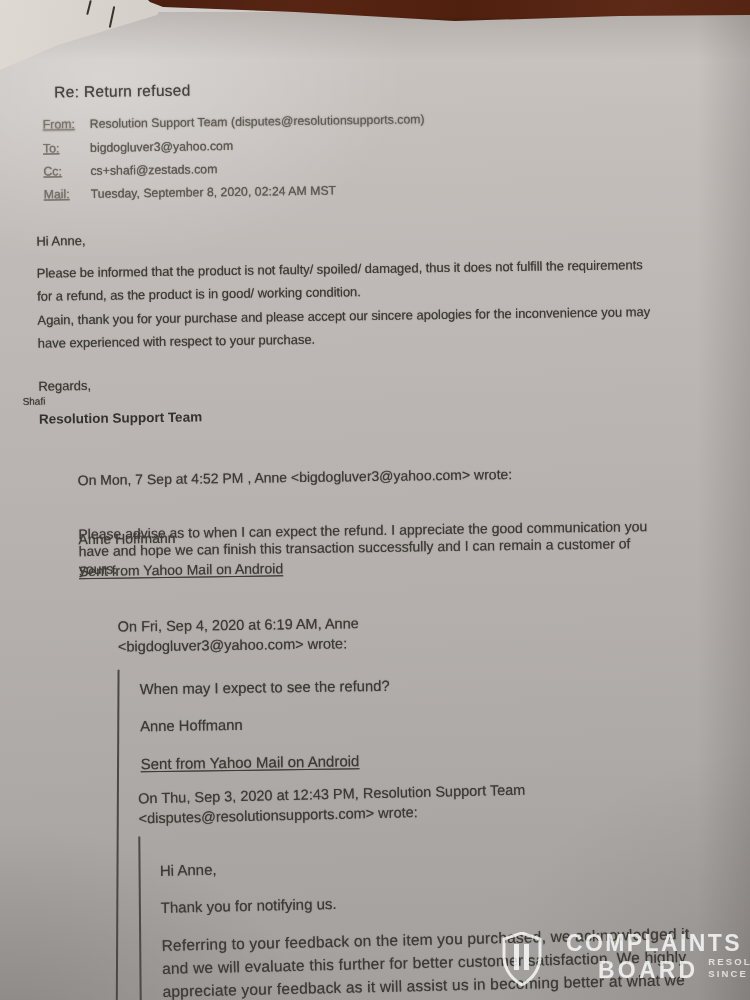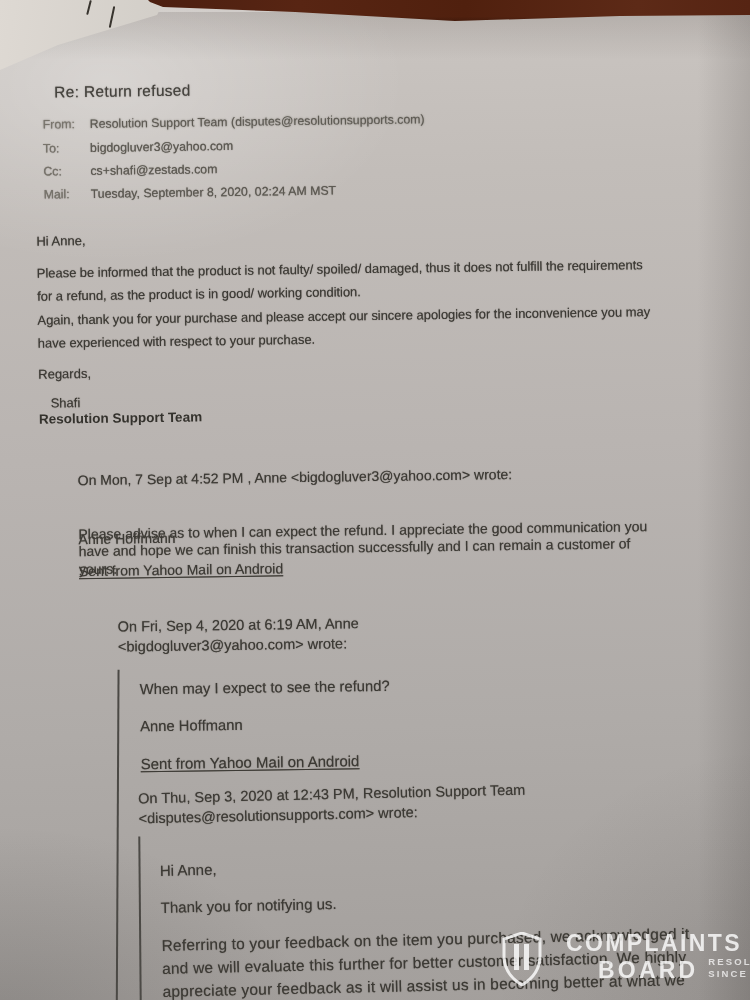--- a/index.html
+++ b/index.html
@@ -41,31 +41,31 @@
   #sheet-text{
     position:absolute;inset:0;
     transform:rotate(-0.8deg);transform-origin:375px 500px;
     color:#3c3a35;
   }
   .t{position:absolute;white-space:pre;}
   .soft{text-shadow:0 0 1px rgba(75,70,64,0.85);}
   .softer{text-shadow:0 0 1.6px rgba(100,95,88,0.9);}
   #subject{left:60px;top:79px;font-size:15.5px;letter-spacing:.3px;color:#45433e;text-shadow:0 0 1.2px rgba(70,66,60,0.75);}
   .hdr-row{position:absolute;left:0;width:750px;font-size:12.3px;}
-  .hdr-label{position:absolute;left:48px;color:#78746c;}
+  .hdr-label{position:absolute;left:48px;color:#78746c;text-decoration:underline;}
   .hdr-value{position:absolute;left:95px;color:#5d5a53;}
   #hdr-from{top:113px;}
   #hdr-to{top:137px;}
   #hdr-cc{top:160px;}
   #hdr-date{top:183px;}
   #greeting{left:40px;top:229px;font-size:13px;}
   #para1{left:40px;top:257px;font-size:13px;line-height:23px;letter-spacing:-0.05px;}
   #para2{left:40px;top:304px;font-size:13px;line-height:23px;letter-spacing:-0.05px;}
-  #signoff{left:40px;top:362px;font-size:13px;}
-  #signer-name{left:52px;top:391px;font-size:13px;}
+  #signoff{left:40px;top:374px;font-size:13px;}
+  #signer-name{left:24px;top:391px;font-size:10px;}
   #signer-team{left:40px;top:407px;font-size:13.5px;font-weight:700;color:#34322d;}
   #quote-mon{left:78px;top:433px;font-size:14px;line-height:17.7px;}
   #quote-mon-signer{left:78px;top:527px;font-size:14px;}
   #quote-mon-sent{left:78px;top:559px;font-size:14px;text-decoration:underline;text-underline-offset:2px;}
   #quote-fri-attrib{left:116px;top:614px;font-size:14.5px;line-height:19.5px;}
   .quote-bar{position:absolute;width:1.7px;background:#4b4945;}
   #quote-bar-1{left:112px;top:666px;height:334px;transform:rotate(1.1deg);}
   #quote-fri-body{left:137px;top:678px;font-size:14.8px;}
   #quote-fri-signer{left:137px;top:715px;font-size:14.8px;}
   #quote-fri-sent{left:137px;top:752px;font-size:15px;text-decoration:underline;text-underline-offset:2px;}

